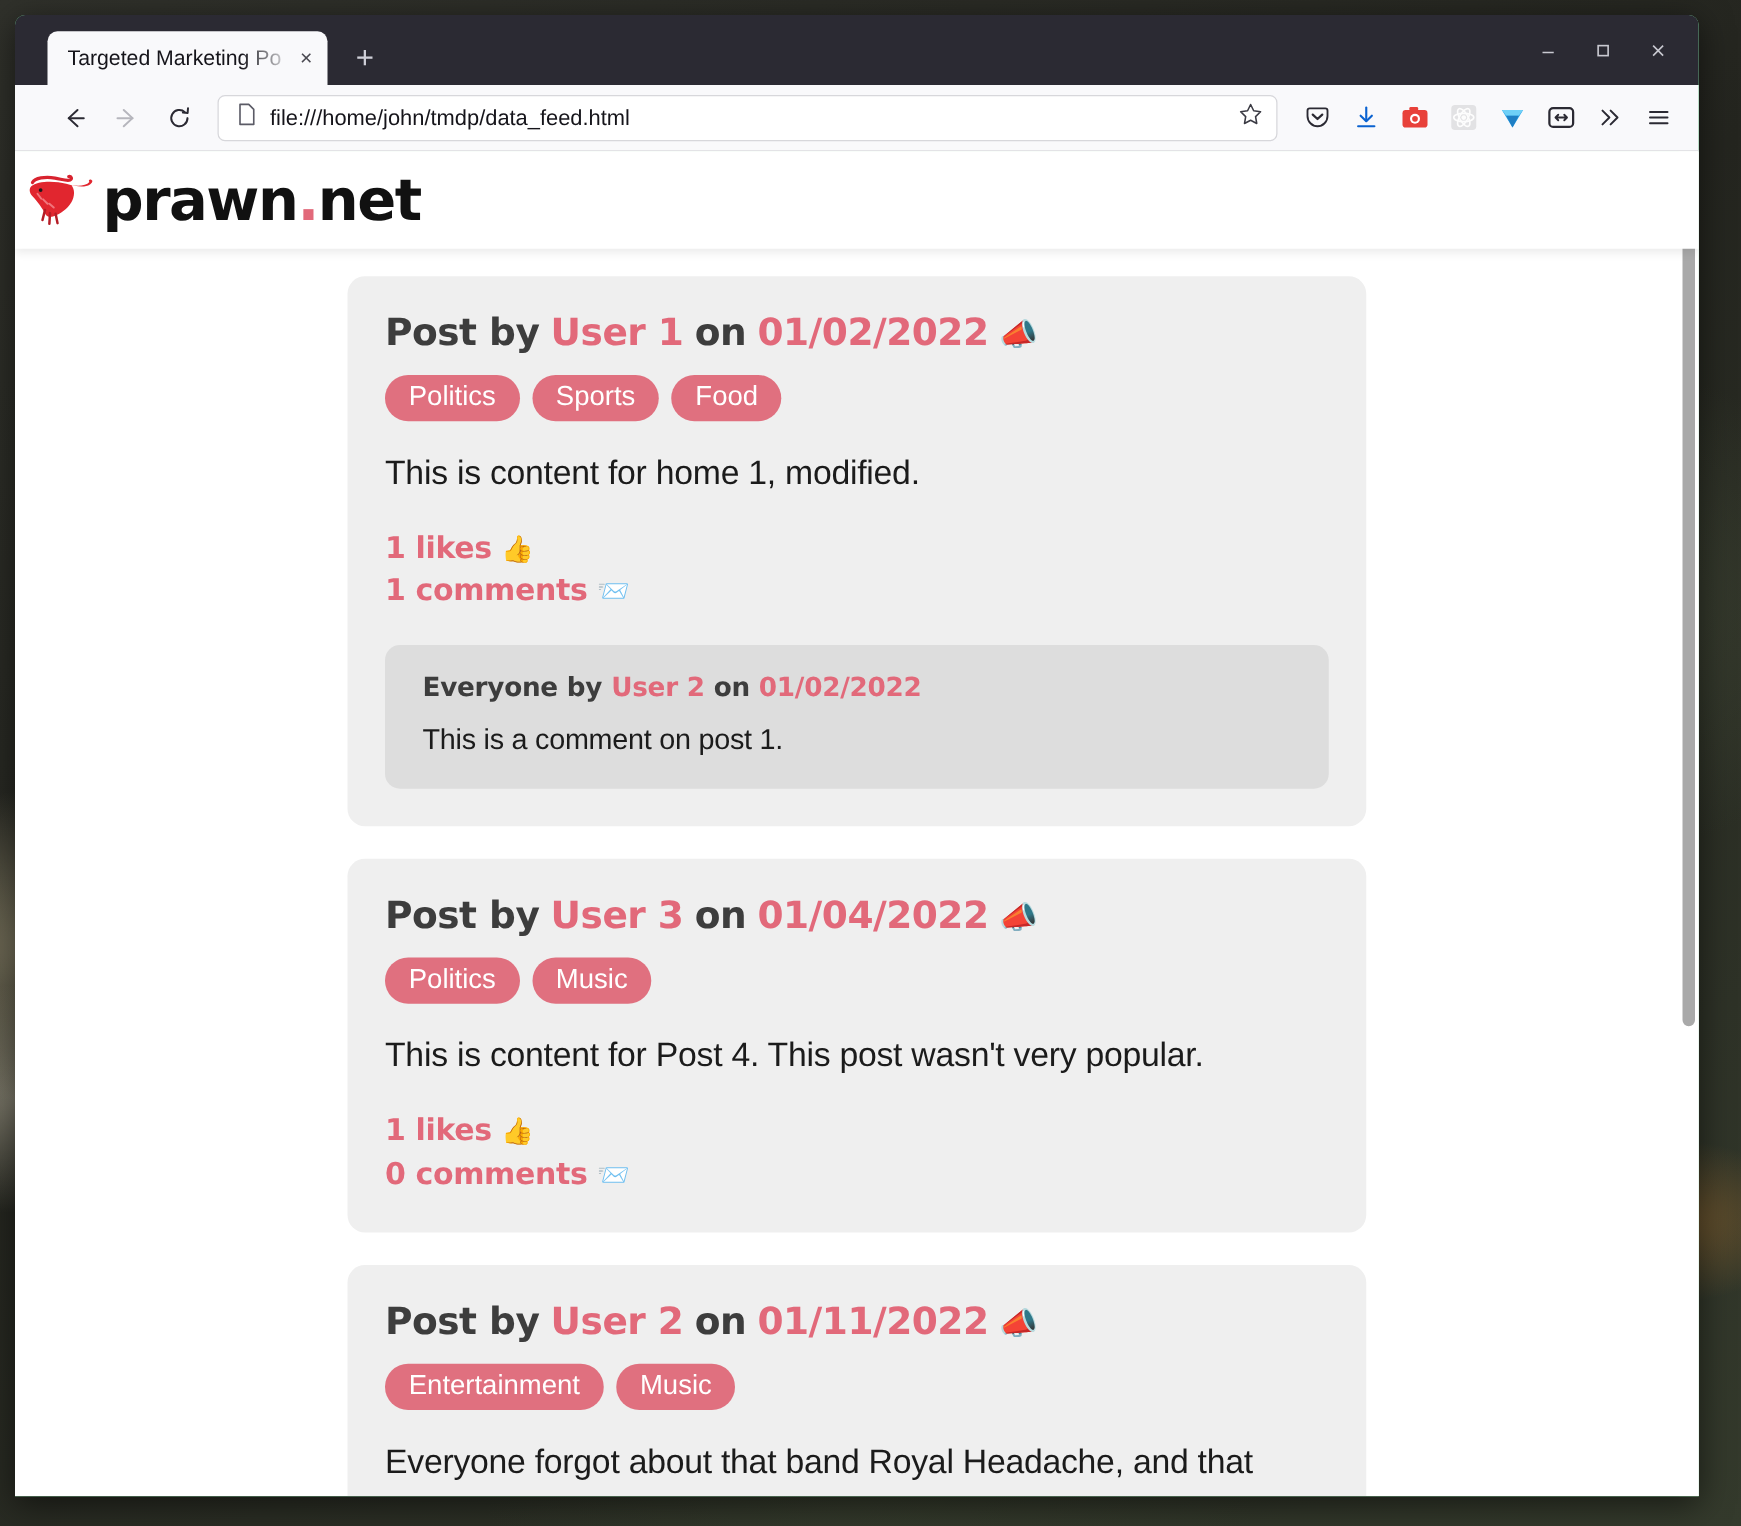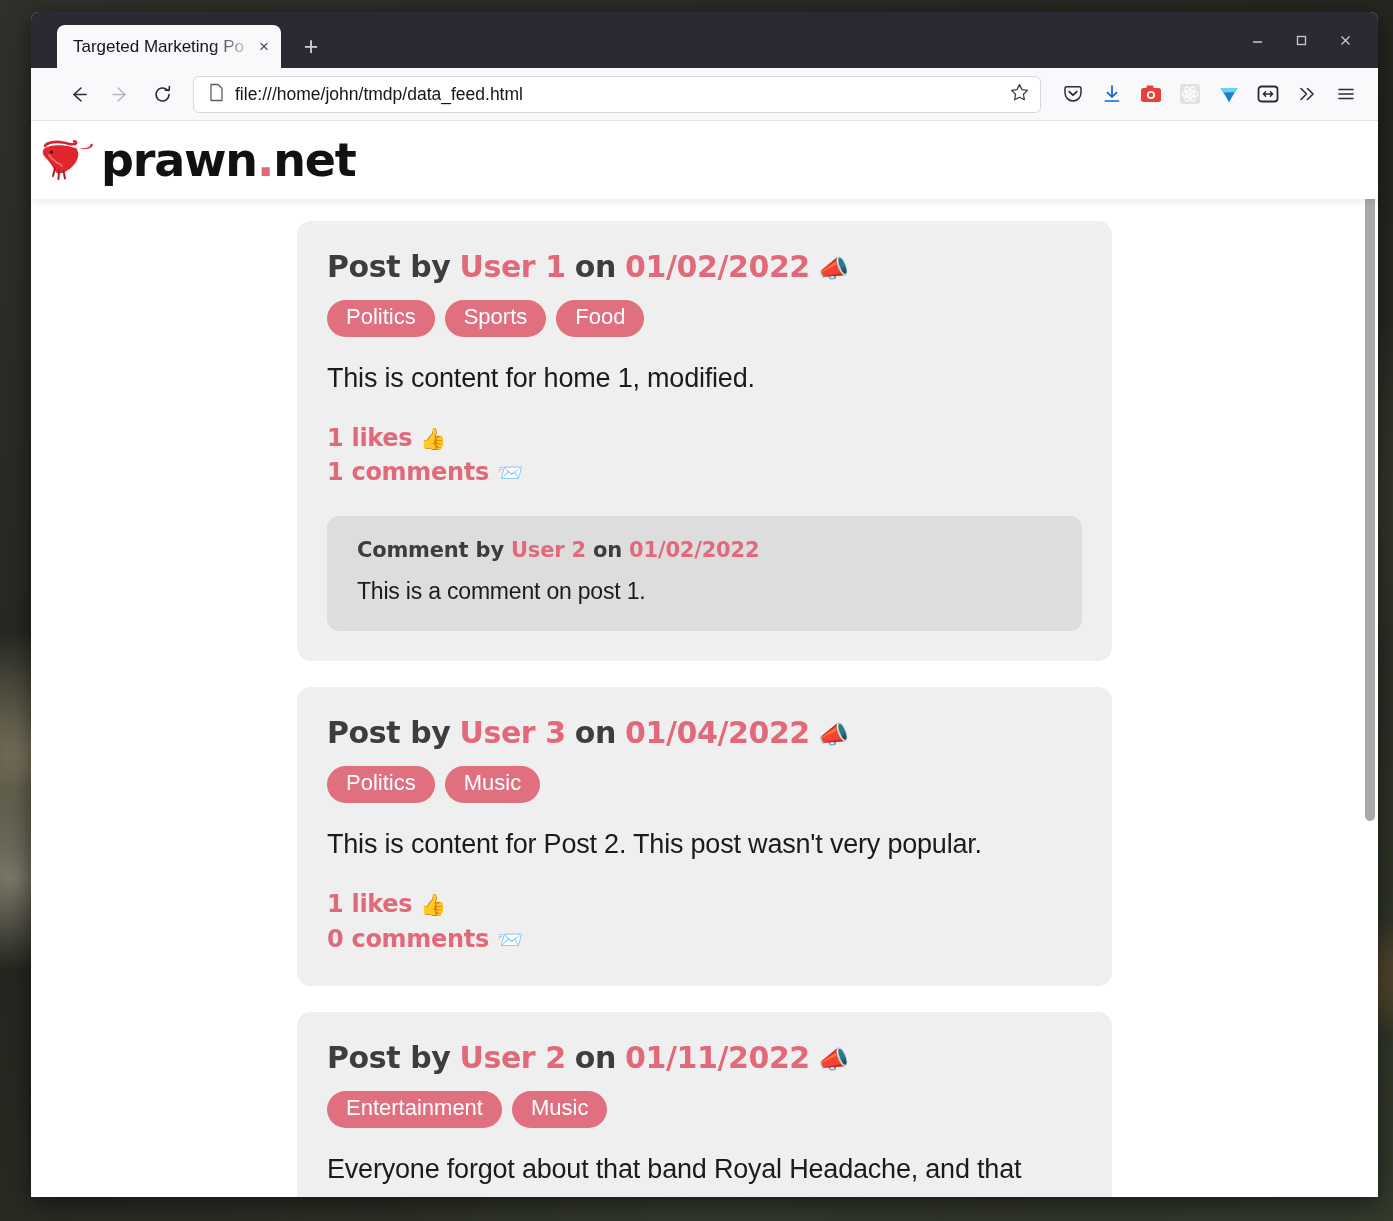--- a/index.html
+++ b/index.html
@@ -20,21 +20,21 @@
       radial-gradient(ellipse 150px 90px at 96% 80%, rgba(181,120,48,0.45), rgba(181,120,48,0) 72%),
       radial-gradient(ellipse 300px 260px at 92% 40%, rgba(70,78,58,0.55), rgba(70,78,58,0) 75%),
       radial-gradient(ellipse 420px 320px at 50% 95%, rgba(58,66,48,0.5), rgba(58,66,48,0) 75%),
       linear-gradient(150deg, #30312b 0%, #24251f 45%, #343a2c 100%);
     position: relative;
   }
 
   
   .browser-window {
     position: absolute;
-    left: 31px;
+    left: 12px;
     top: 12px;
     width: 1347px;
     height: 1185px;
     background: #86efac;
     border-radius: 8px 8px 0 0;
     overflow: hidden;
     box-shadow: 0 6px 26px rgba(0,0,0,0.55);
     display: flex;
     flex-direction: column;
   }
@@ -442,42 +442,42 @@
               <span>1 likes</span>
               <span class="emoji">👍</span>
             </div>
             <div class="stat">
               <span>1 comments</span>
               <span class="emoji">📨</span>
             </div>
           </div>
           <div class="comment">
             <div class="comment-head">
-              <span>Comment by</span>
+              <span>Everyone by</span>
               <span class="accent">User 2</span>
               <span>on</span>
               <span class="accent">01/02/2022</span>
             </div>
             <div class="comment-body">This is a comment on post 1.</div>
           </div>
         </div>
 
         <div class="post">
           <div class="post-head">
             <span>Post by</span>
             <span class="accent">User 3</span>
             <span>on</span>
             <span class="accent">01/04/2022</span>
             <span class="emoji">📣</span>
           </div>
           <div class="tags">
             <span class="tag">Politics</span>
             <span class="tag">Music</span>
           </div>
-          <div class="post-body">This is content for Post 2. This post wasn't very popular.</div>
+          <div class="post-body">This is content for Post 4. This post wasn't very popular.</div>
           <div class="stats">
             <div class="stat">
               <span>1 likes</span>
               <span class="emoji">👍</span>
             </div>
             <div class="stat">
               <span>0 comments</span>
               <span class="emoji">📨</span>
             </div>
           </div>

